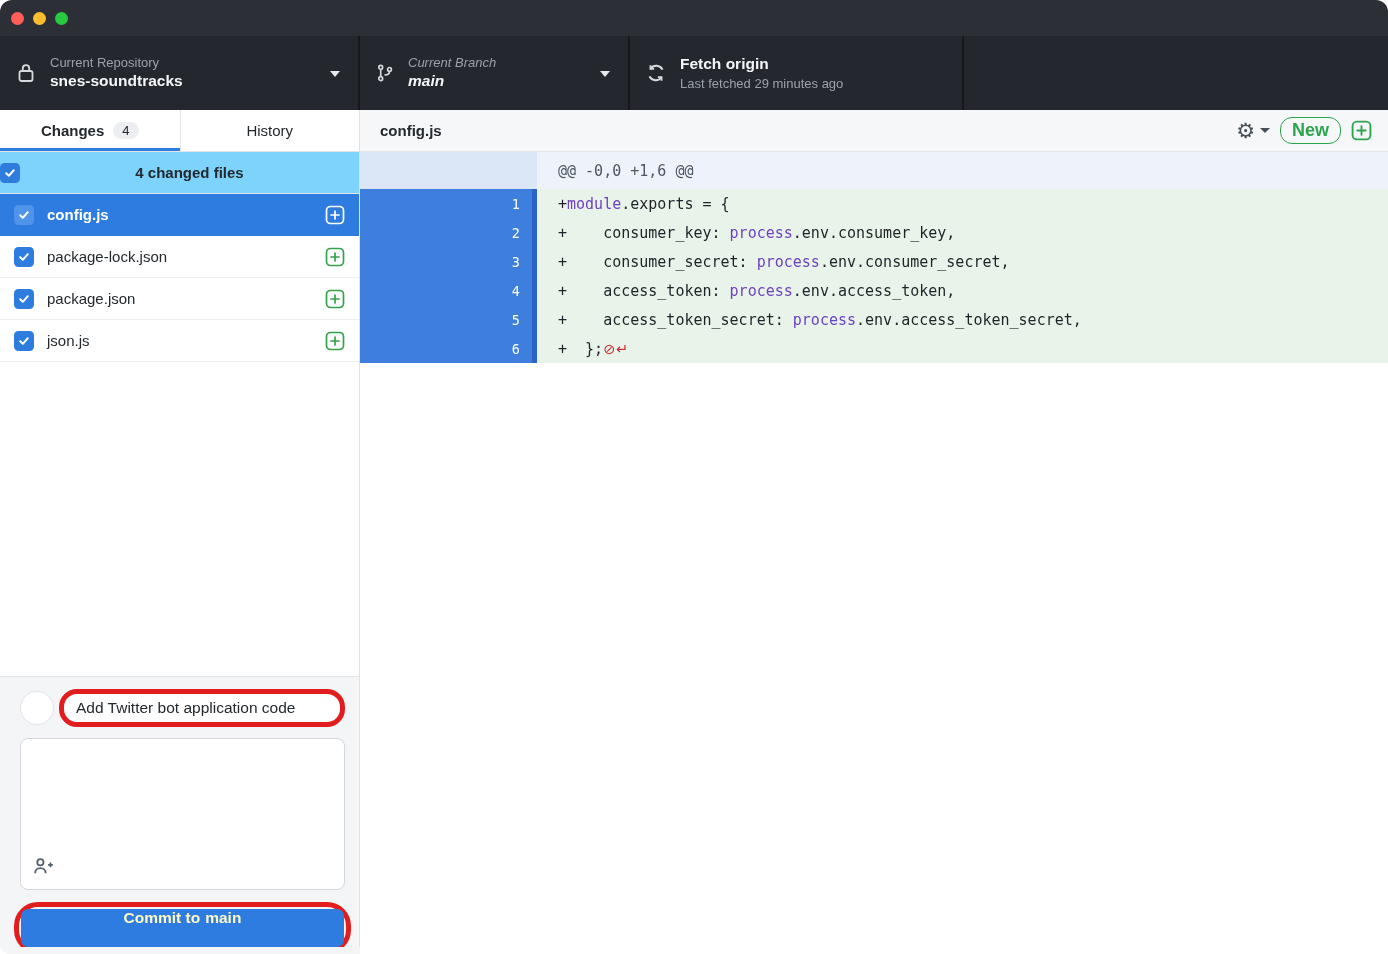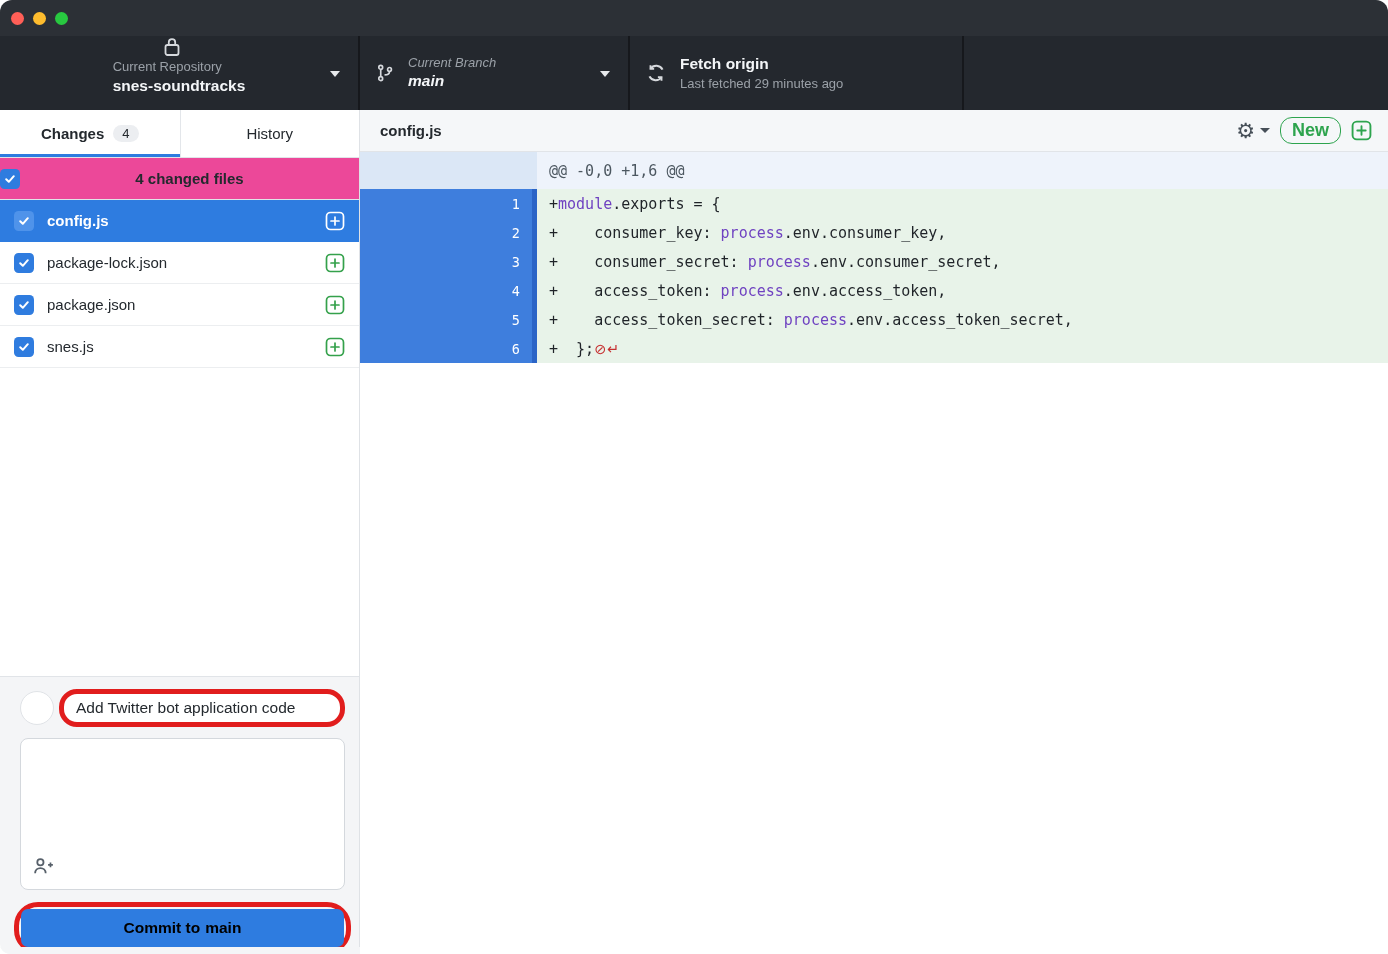--- a/index.html
+++ b/index.html
@@ -13,47 +13,47 @@
 
   
   .titlebar { height: 36px; background: #2c3036; display: flex; align-items: center; padding-left: 11px; }
   .traffic { display: flex; gap: 9px; }
   .light { width: 13px; height: 13px; border-radius: 50%; }
 
   
   .toolbar { height: 74px; background: #24282e; display: flex; }
   .tb-section { display: flex; align-items: center; padding: 0 16px; position: relative; border-right: 2px solid #151competitors; }
   .tb-section { border-right: 2px solid #16181c; }
-  .tb-repo   { width: 360px; flex-direction: column; }
+  .tb-repo   { width: 360px; }
   .tb-branch { width: 270px; font-style: italic; }
   .tb-fetch  { width: 334px; }
   .tb-fill   { flex: 1; border-right: none; }
   .tb-icon { color: #d6d9dd; margin-right: 14px; display: flex; align-items: center; }
   .tb-text { display: flex; flex-direction: column; line-height: 1.35; }
   .tb-label { font-size: 13px; color: #9ba1a8; }
   .tb-value { font-size: 15.5px; color: #f4f6f8; font-weight: bold; }
   .tb-caret { position: absolute; right: 18px; top: 50%; margin-top: -2px;
     width: 0; height: 0; border-left: 5.5px solid transparent; border-right: 5.5px solid transparent;
     border-top: 6px solid #e7e9ec; }
 
   
   .main { display: flex; height: 844px; }
 
   
   .sidebar { width: 360px; border-right: 1px solid #dfe2e6; display: flex; flex-direction: column; background: #fff; }
 
-  .tabs { height: 48px; display: flex; border-bottom: 1px solid #e1e4e8; flex: none; }
+  .tabs { height: 42px; display: flex; border-bottom: 1px solid #e1e4e8; flex: none; }
   .tab { width: 50%; display: flex; align-items: center; justify-content: center; font-size: 15px;
     color: #24292e; position: relative; cursor: default; background: #fff; }
   .tab + .tab { border-left: 1px solid #e3e6ea; }
   .tab.active { font-weight: bold; }
   .tab.active::after { content: ""; position: absolute; left: 0; right: 0; bottom: 0; height: 3px; background: #2e7ce0; }
   .tab-badge { margin-left: 9px; background: #eceef1; border-radius: 10px; padding: 1px 9px; font-size: 13px; font-weight: normal; color: #24292e; }
 
-  .files-header { height: 42px; flex: none; background: #ec4899; border-bottom: 1px solid #e1e4e8;
+  .files-header { height: 42px; flex: none; background: #7dd3fc; border-bottom: 1px solid #e1e4e8;
     display: flex; align-items: center; padding: 0 0; }
   .files-header-label { flex: 1; text-align: center; font-size: 15px; font-weight: bold; color: #24292e; }
 
   .checkbox { width: 20px; height: 20px; border-radius: 4.5px; background: #2f7cdf; flex: none;
     display: flex; align-items: center; justify-content: center; }
   .file-row .checkbox { background: #2f7cdf; }
   .file-row.selected .checkbox { background: #4f93ea; }
 
   .file-list { flex: none; }
   .file-row { height: 42px; display: flex; align-items: center; padding: 0 14px;
@@ -74,22 +74,22 @@
     background: #fff; padding: 5px 12px; flex: 1; }
   .summary-text { font-size: 15.5px; color: #24292e; white-space: nowrap; }
   .description-box { margin-top: 11px; height: 152px; background: #fff; border: 1px solid #d4d8dd;
     border-radius: 8px; position: relative; padding: 11px 12px; }
   .description-box textarea { width: 100%; height: 100px; border: none; outline: none; resize: none;
     font-family: "Liberation Sans", sans-serif; font-size: 15.5px; color: #24292e; background: transparent; }
   .description-box textarea::placeholder { color: #8a919a; }
   .coauthor-icon { position: absolute; left: 12px; bottom: 10px; color: #57606a; }
   .commit-annotation { margin: 12px -6px 0 -6px; border: 5px solid #e11d1d; border-radius: 24px; padding: 2px; }
   .commit-button { width: 100%; height: 38px; background: #2e7ce0; border: none; border-radius: 7px;
-    color: #000000; font-family: "Liberation Sans", sans-serif; font-size: 15.5px; font-weight: 600;
-    display: flex; align-items: center; justify-content: center; gap: 5px; cursor: pointer; }
+    color: #fef9c3; font-family: "Liberation Sans", sans-serif; font-size: 15.5px; font-weight: 600;
+    display: flex; justify-content: center; gap: 5px; cursor: pointer; }
   .commit-button .branch-bold { font-weight: bold; }
 
   
   .diff-pane { flex: 1; display: flex; flex-direction: column; background: #fff; min-width: 0; }
   .diff-header { height: 42px; flex: none; background: #f5f7f9; border-bottom: 1px solid #e1e4e8;
     display: flex; align-items: center; padding: 0 16px 0 20px; }
   .diff-filename { font-size: 15px; font-weight: 600; color: #24292e; flex: 1; }
   .diff-controls { display: flex; align-items: center; gap: 10px; }
   .gear-wrap { display: flex; align-items: center; gap: 5px; color: #464f58; }
   .gear-glyph { font-size: 21px; line-height: 1; color: #464f58; }
@@ -105,21 +105,21 @@
   .gut { flex: none; display: flex; align-items: center; justify-content: flex-end; height: 100%; }
   .gut-old { width: 89px; }
   .gut-new { width: 83px; padding-right: 12px; font-size: 13.5px; }
   .gut-strip { width: 5px; flex: none; height: 100%; }
   .hunk-row .gut-old, .hunk-row .gut-new { background: #dbe7f6; color: transparent; }
   .hunk-row .gut-strip { background: #dbe7f6; }
   .hunk-row .code { background: #eef3fb; color: #4c5760; }
   .add-row .gut-old, .add-row .gut-new { background: #3e7edd; color: #fff; }
   .add-row .gut-strip { background: #2b64c6; }
   .add-row .code { background: #e8f3e9; color: #1f2328; }
-  .code { flex: 1; height: 100%; display: flex; align-items: center; padding-left: 12px;
+  .code { flex: 1; height: 100%; display: flex; align-items: center; padding-left: 21px;
     font-size: 15px; white-space: pre; min-width: 0; }
   .code .kw { color: #6f42c1; }
   .code .marker { color: #c62f30; font-family: "DejaVu Sans", sans-serif; font-size: 14.5px; letter-spacing: 1px; }
 
   .bottom-strip { position: absolute; left: 0; bottom: 0; width: 360px; height: 7px; background: #f4f5f7; }
 </style>
 </head>
 <body>
 
 <div class="window">
@@ -245,21 +245,21 @@
                 <path d="M10 6v8M6 10h8" stroke-width="1.7" stroke-linecap="round"></path>
               </svg>
             </span>
           </div>
           <div class="file-row">
             <span class="checkbox">
               <svg width="12" height="12" viewBox="0 0 12 12">
                 <path d="M2.2 6.2l2.6 2.6 5-5.6" stroke="#fff" stroke-width="2" fill="none" stroke-linecap="round" stroke-linejoin="round"></path>
               </svg>
             </span>
-            <span class="file-name">snes.js</span>
+            <span class="file-name">json.js</span>
             <span class="status-icon">
               <svg width="20" height="20" viewBox="0 0 20 20" fill="none" stroke="currentColor">
                 <rect x="1.5" y="1.5" width="17" height="17" rx="4" stroke-width="1.7"></rect>
                 <path d="M10 6v8M6 10h8" stroke-width="1.7" stroke-linecap="round"></path>
               </svg>
             </span>
           </div>
         </div>
 
       <div class="sidebar-spacer"></div>

